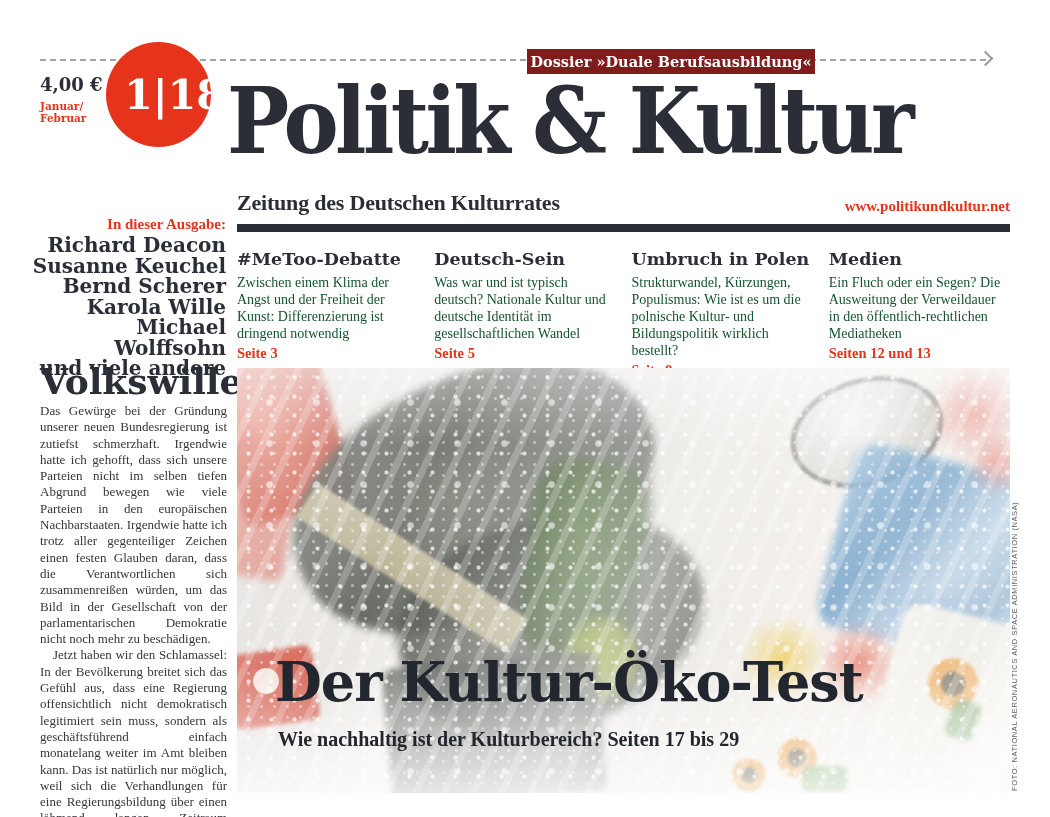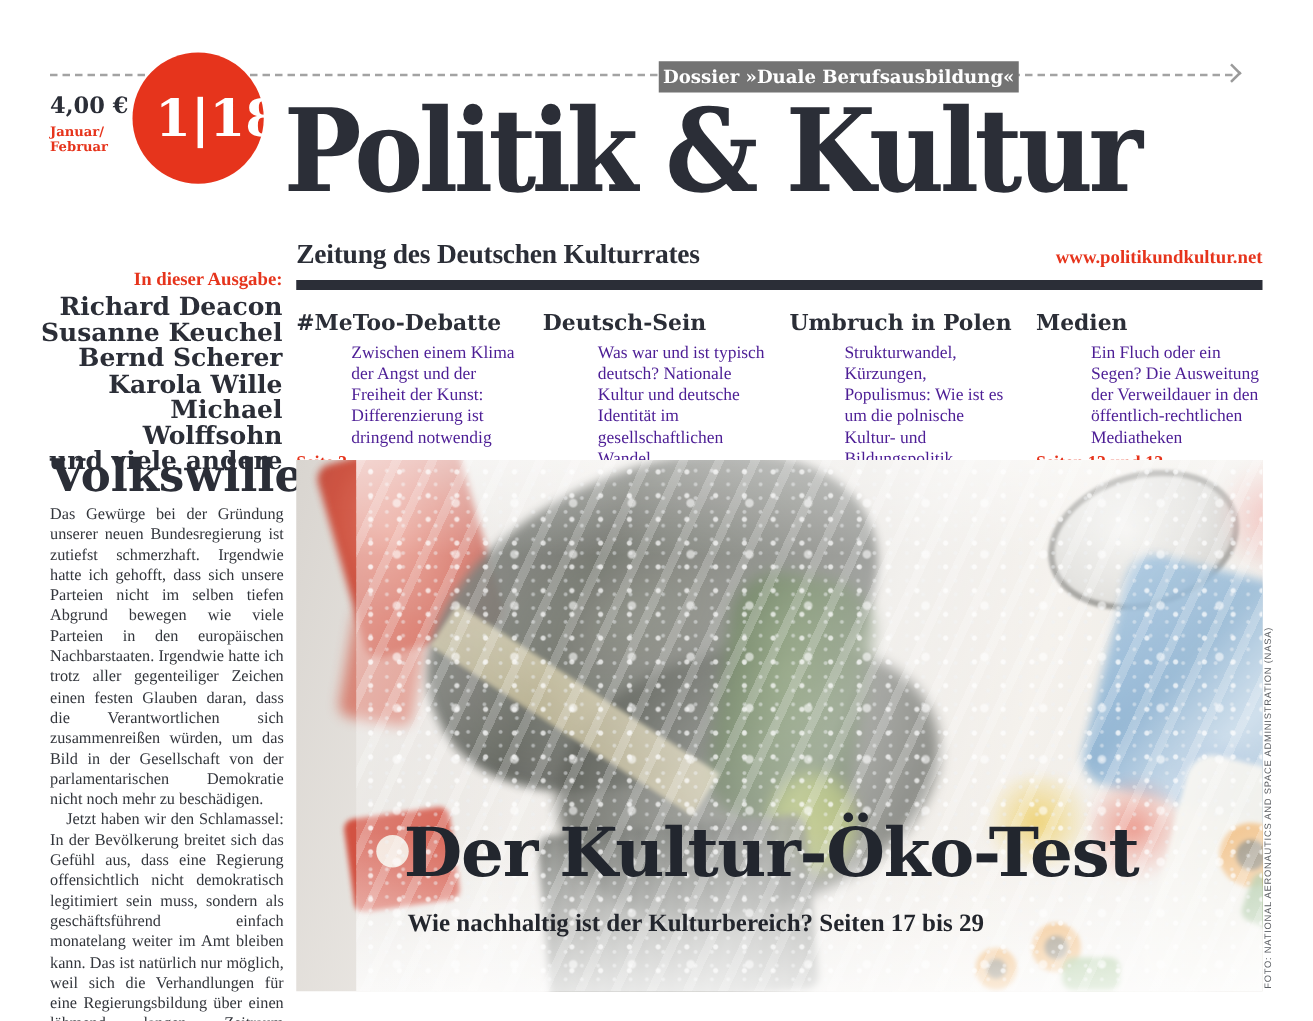--- a/index.html
+++ b/index.html
@@ -19,59 +19,59 @@
   
   #price { left:40px; top:74px; font-family:"DejaVu Serif", serif; font-weight:700; font-size:18px; }
   #months { left:40px; top:100px; color:#e6341c; font-family:"DejaVu Serif", serif;
     font-weight:700; font-size:10.5px; line-height:12px; }
   #issue-circle { left:106px; top:42px; width:105px; height:105px; border-radius:50%;
     background:#e6341c; display:flex; align-items:center; justify-content:center; z-index:3; }
   #issue-circle span { color:#fff; font-family:"DejaVu Serif", serif; font-weight:700;
     font-size:41px; letter-spacing:0px;padding-left:32px; }
 
   
-  #dossier { left:527px; top:49px; width:288px; height:25px; background:#737373; z-index:3;
+  #dossier { left:527px; top:49px; width:288px; height:25px; background:#7f1d1d; z-index:3;
     display:flex; align-items:center; justify-content:center; }
   #dossier span { color:#fff; font-family:"DejaVu Serif", serif; font-weight:700; font-size:14.5px; }
 
   
   #masthead { left:227px; top:62px; width:776px; height:122px; overflow:visible; }
   #masthead span { display:inline-block; white-space:nowrap;
     font-family:"DejaVu Serif", serif; font-weight:700; font-size:92px; line-height:118px;
     letter-spacing:-4px; color:#2b2e37; transform:scaleX(.90); transform-origin:0 0; }
   #subtitle { left:237px; top:190px; font-weight:700; font-size:22px; letter-spacing:-0.2px; }
   #website { right:40px; top:198px; color:#e6341c; font-weight:700; font-size:15px; }
   #title-rule { left:237px; top:224px; width:773px; height:8px; background:#2b2e37; }
 
   
   #teasers { left:237px; top:249px; width:773px; display:grid;
     grid-template-columns:repeat(4,1fr); column-gap:16px; }
   .teaser h3 { font-family:"DejaVu Serif", serif; font-weight:700; font-size:17.5px;
     line-height:21px; margin-bottom:4px; color:#2b2e37; }
-  .teaser p { font-size:14px; line-height:17px; color:#4c1d95;margin-left:44px; }
+  .teaser p { font-size:14px; line-height:17px; color:#14532d; }
   .teaser .pageref { display:block; margin-top:3px; color:#e6341c; font-weight:700; font-size:14.5px; }
 
   
   #issue-list { left:30px; top:216px; width:196px; text-align:right; }
   #issue-list .label { color:#e6341c; font-family:Liberation Serif, serif; font-weight:700;
     font-size:15px; display:block; margin-bottom:2px; }
   #issue-list .name { display:block; font-family:"DejaVu Serif", serif; font-weight:700;
     font-size:20px; line-height:20.5px; color:#2b2e37; }
 
   #volkswille { left:40px; top:360px; font-family:"DejaVu Serif", serif; font-weight:700;
     font-size:36px; color:#2b2e37; }
   #article-body { left:40px; top:403px; width:187px; height:414px; overflow:hidden;
     font-size:13px; line-height:16.3px; text-align:justify; color:#33363c;
     hyphens:auto; -webkit-hyphens:auto; }
   #article-body p + p { text-indent:13px; }
 
   
   #photo { left:237px; top:368px; width:773px; height:425px; overflow:hidden;
     background:linear-gradient(105deg,#d9d5d0 0%,#efece8 28%,#e0dcd6 52%,#f2eee8 72%,#e9e7e2 100%); }
-  #photo .sh { position:absolute;margin-left:48px; }
+  #photo .sh { position:absolute; }
   .ph-red-tl { left:-14px; top:-12px; width:115px; height:160px; transform:rotate(-16deg);
     background:radial-gradient(ellipse at 40% 40%, #e0604a 0%, #cc3e2a 45%, #b93322 80%);
     filter:blur(3px); opacity:.85; border-radius:12px; }
   .ph-red-tl2 { left:-8px; top:120px; width:60px; height:90px; transform:rotate(10deg);
     background:#d24a35; filter:blur(5px); opacity:.6; border-radius:10px; }
   .ph-can-dark { left:48px; top:8px; width:380px; height:240px; transform:rotate(-26deg);
     background:radial-gradient(ellipse at 45% 45%, #73766c 0%, #53564f 55%, #3d403b 90%);
     filter:blur(4px); opacity:.92; border-radius:48% 52% 50% 50%; }
   .ph-can-dark2 { left:160px; top:150px; width:310px; height:210px; transform:rotate(-18deg);
     background:radial-gradient(ellipse at 50% 45%, #5c6058 0%, #44473f 60%, #34362f 95%);

